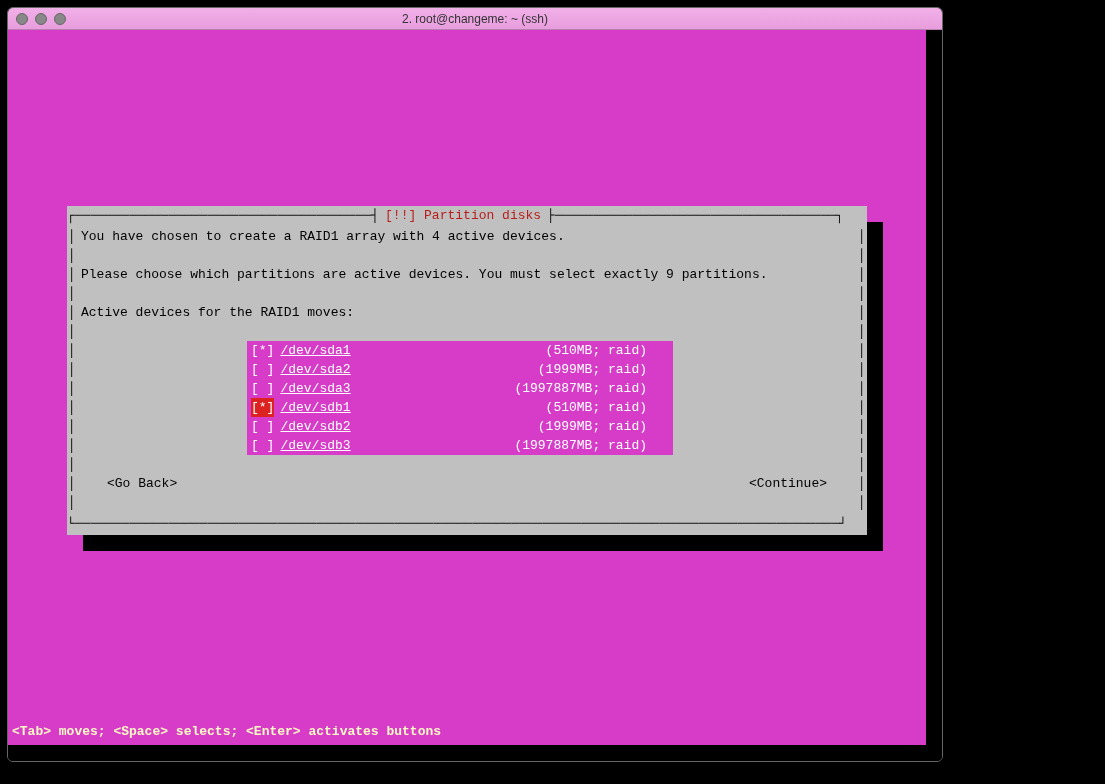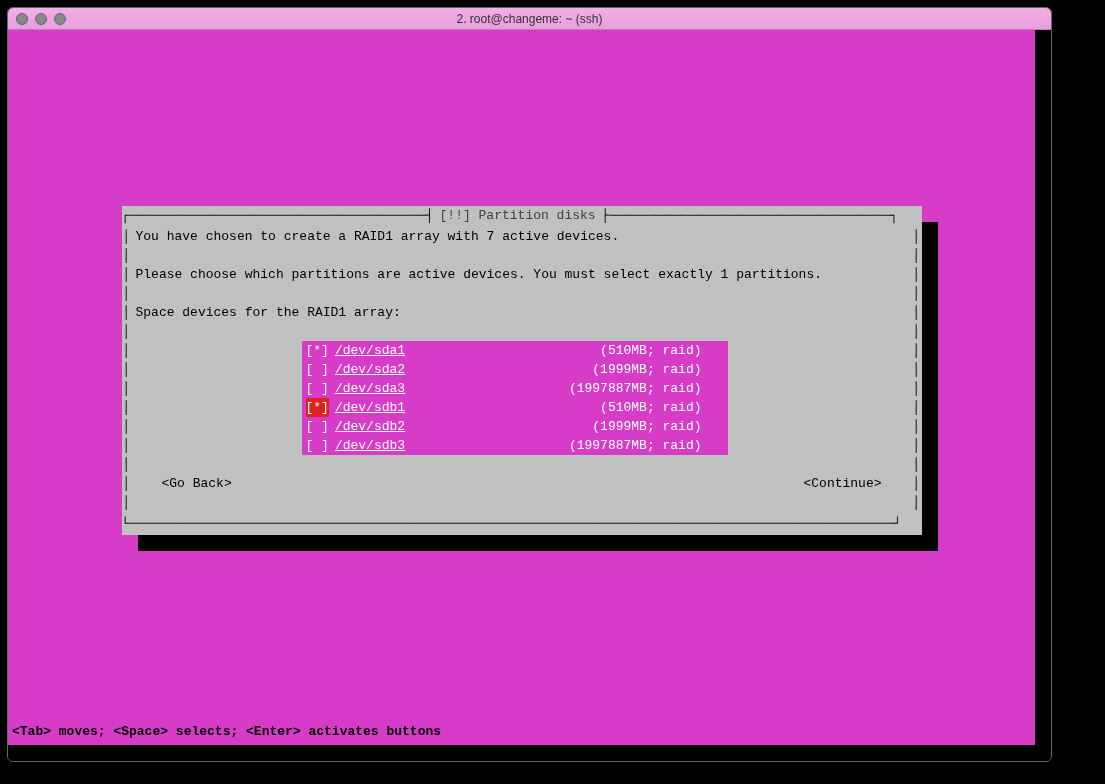--- a/index.html
+++ b/index.html
@@ -9,21 +9,21 @@
     }
     body {
       background: #000;
       font-family: "Menlo", "Consolas", "Courier New", monospace;
       font-size: 13px;
       width: 1105px;
       height: 784px;
       overflow: hidden;
     }
     .window {
-      width: 1045px;
+      width: 936px;
       height: 755px;
       margin: 7px;
       border: 1px solid #666;
       border-radius: 6px;
       overflow: hidden;
       background: #000;
       display: flex;
       flex-direction: column;
     }
     .titlebar {
@@ -98,21 +98,21 @@
       color: #000;
     }
     .dlg-border-top {
       display: flex;
       align-items: center;
       white-space: pre;
       color: #000;
       height: 19px;
     }
     .dlg-title {
-      color: #404040;
+      color: #b91c1c;
       padding: 0 6px;
     }
     .dlg-body {
       padding: 2px 0 4px 0;
     }
     .dlg-line {
       display: flex;
       height: 19px;
       line-height: 19px;
     }
@@ -164,21 +164,21 @@
       color: #000;
       height: 19px;
       overflow: hidden;
     }
     .statusbar {
       position: absolute;
       bottom: 0;
       left: 0;
       right: 0;
       padding: 2px 4px 6px 4px;
-      color: #000000;
+      color: #fef9c3;
       font-weight: bold;
       white-space: pre;
       background: #d63cc8;
       font-family: Liberation Mono, monospace;
     }
   </style>
 </head>
 <body>
 
 <div class="window">
@@ -197,45 +197,45 @@
       <div class="dialog-wrap">
         <div class="dialog-shadow">
           <div class="dialog">
 
             <div class="dlg-border-top" id="border-top"><span>┌──────────────────────────────────────┤</span> <span class="dlg-title">[!!] Partition disks</span> <span>├────────────────────────────────────┐</span></div>
 
             <div class="dlg-body">
 
               <div class="dlg-line">
                   <span class="dlg-bar" id="vbarL0">│</span>
-                  <span class="dlg-content">You have chosen to create a RAID1 array with 7 active devices.</span>
+                  <span class="dlg-content">You have chosen to create a RAID1 array with 4 active devices.</span>
                   <span class="dlg-bar" id="vbarR0">│</span>
                 </div>
 
               <div class="dlg-line">
                   <span class="dlg-bar" id="vbarL1">│</span>
                   <span class="dlg-content"></span>
                   <span class="dlg-bar" id="vbarR1">│</span>
                 </div>
 
               <div class="dlg-line">
                   <span class="dlg-bar" id="vbarL2">│</span>
-                  <span class="dlg-content">Please choose which partitions are active devices. You must select exactly 1 partitions.</span>
+                  <span class="dlg-content">Please choose which partitions are active devices. You must select exactly 9 partitions.</span>
                   <span class="dlg-bar" id="vbarR2">│</span>
                 </div>
 
               <div class="dlg-line">
                   <span class="dlg-bar" id="vbarL3">│</span>
                   <span class="dlg-content"></span>
                   <span class="dlg-bar" id="vbarR3">│</span>
                 </div>
 
               <div class="dlg-line">
                   <span class="dlg-bar" id="vbarL4">│</span>
-                  <span class="dlg-content">Space devices for the RAID1 array:</span>
+                  <span class="dlg-content">Active devices for the RAID1 moves:</span>
                   <span class="dlg-bar" id="vbarR4">│</span>
                 </div>
 
               <div class="dlg-line">
                   <span class="dlg-bar" id="vbarL5">│</span>
                   <span class="dlg-content"></span>
                   <span class="dlg-bar" id="vbarR5">│</span>
                 </div>
 
               <div id="partition-list">

